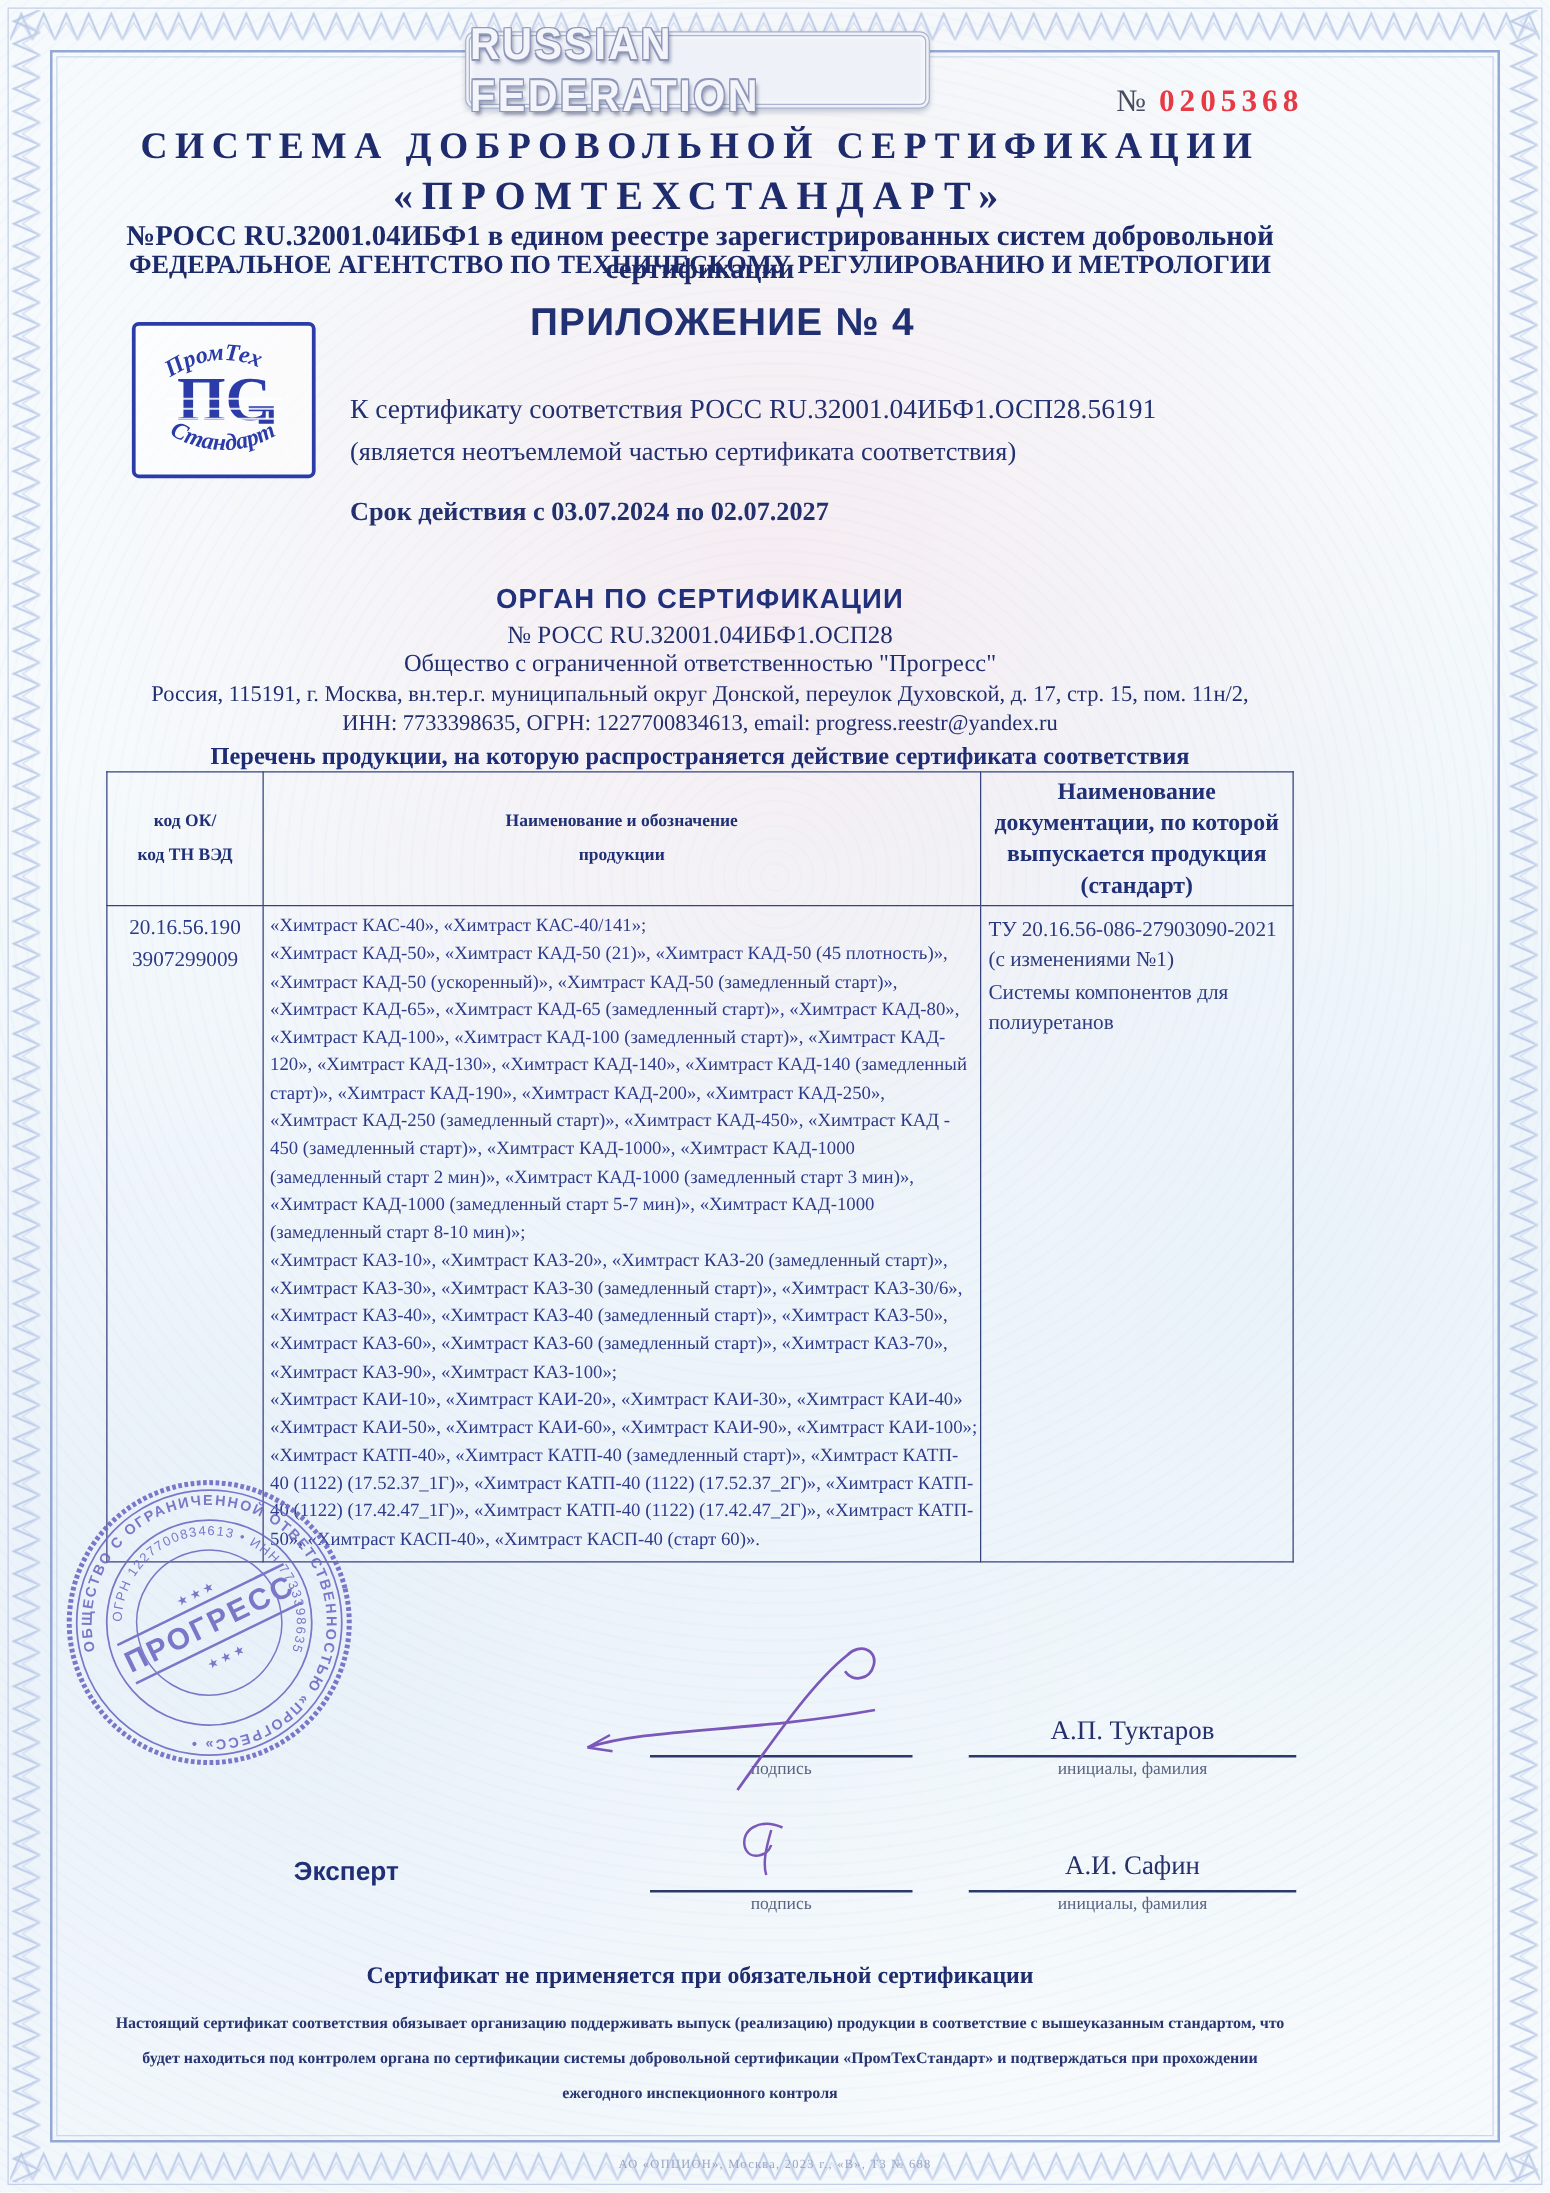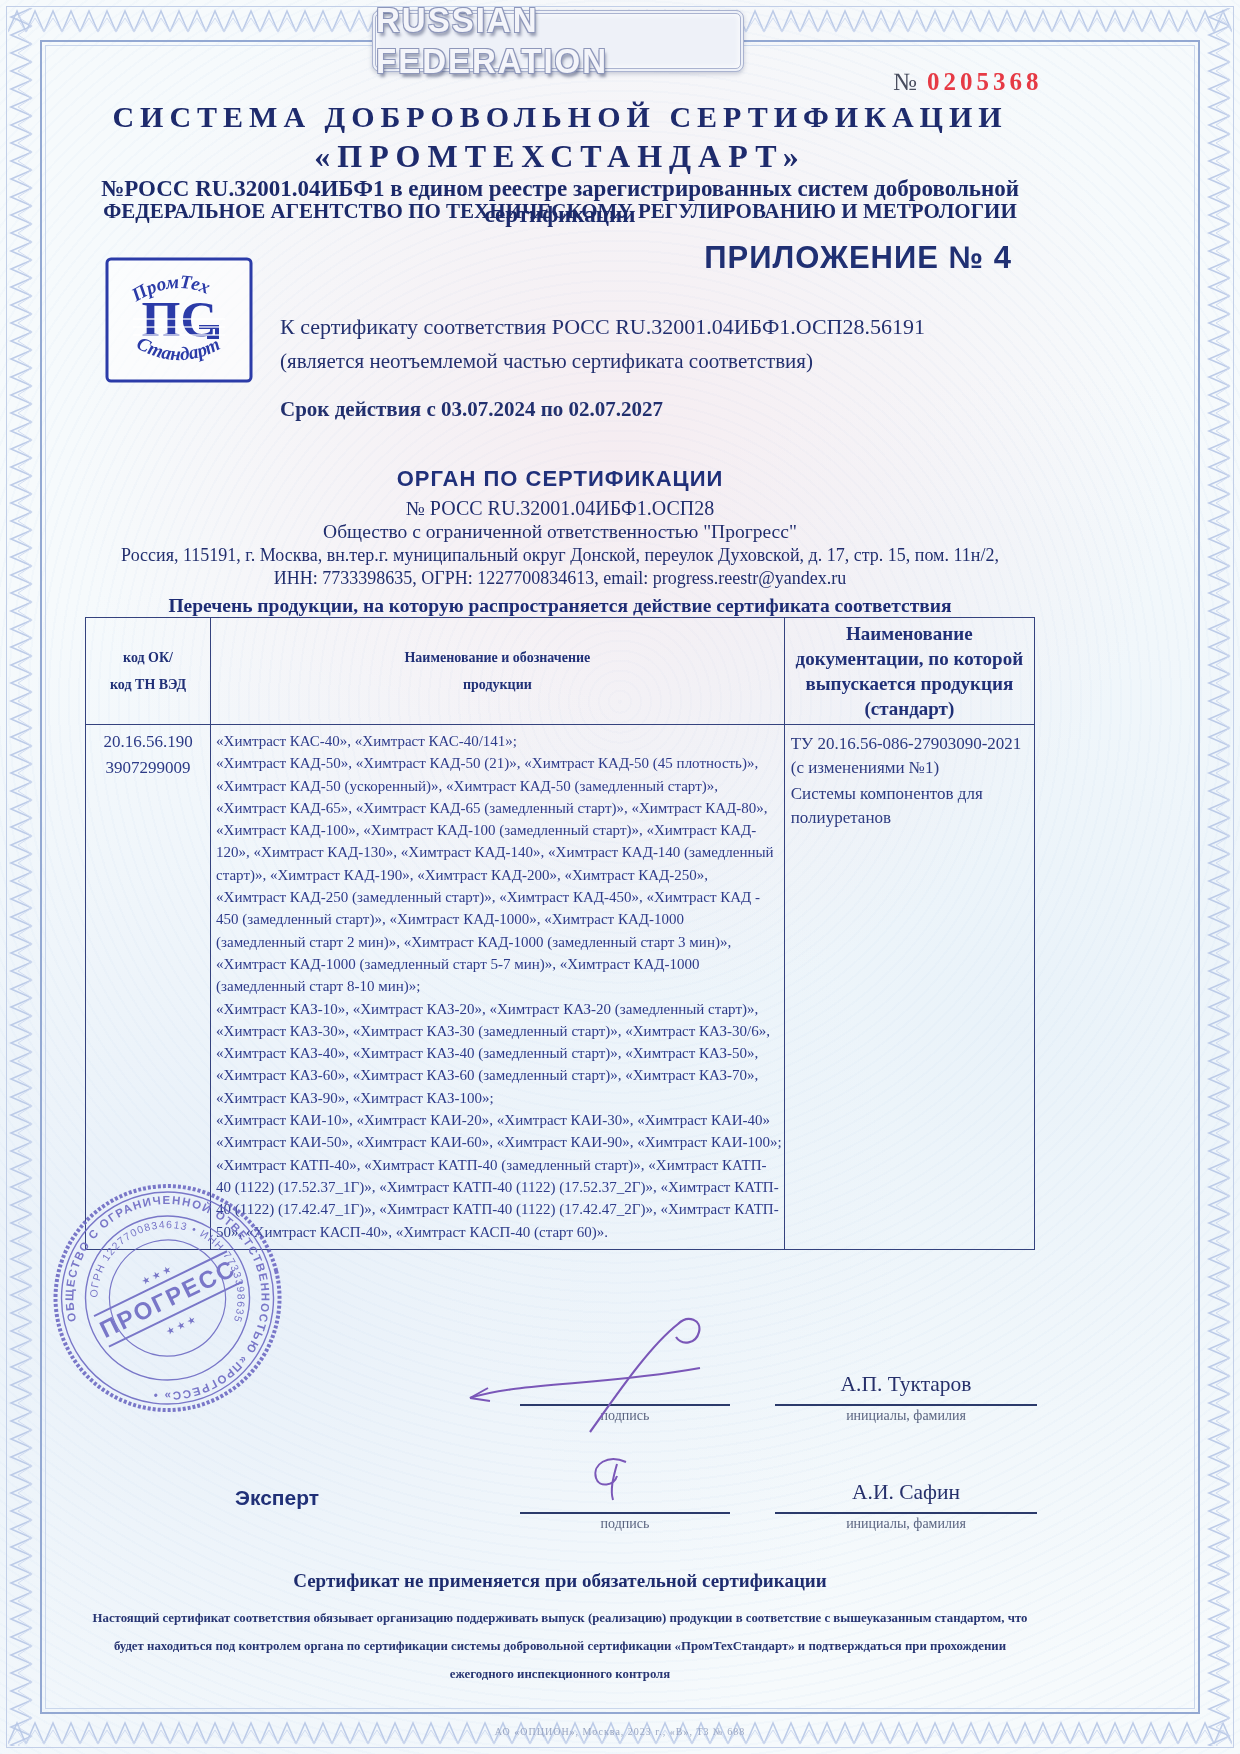--- a/index.html
+++ b/index.html
@@ -10,36 +10,36 @@
       radial-gradient(circle at 18% 72%, rgba(203,220,242,0.35), rgba(203,220,242,0) 42%),
       radial-gradient(circle at 82% 58%, rgba(203,224,242,0.30), rgba(203,224,242,0) 45%),
       repeating-radial-gradient(circle at 50% 40%, rgba(180,205,235,0.07) 0 2px, rgba(255,255,255,0) 2px 10px),
       #f6fafc;
   }
   .abs{position:absolute;}
   .frame0{position:absolute;inset:6px;border:1px solid #c2cfe8;pointer-events:none;}
   .frame1{position:absolute;inset:40px;border:2px solid #93a8d2;pointer-events:none;}
   .frame2{position:absolute;inset:45px;border:1px solid #c9d6ec;pointer-events:none;}
   .zz{position:absolute;opacity:.9;}
-  .banner{position:absolute;left:372px;top:10px;width:364px;height:54px;z-index:6;
+  .banner{position:absolute;left:372px;top:25px;width:364px;height:54px;z-index:6;
     background:#eef1f8;border:4px double #aab3d0;border-radius:8px;
     box-shadow:0 2px 4px rgba(60,70,110,0.25), inset 0 0 6px #ffffff;
     display:flex;align-items:center;justify-content:flex-start;}
   .banner-text{font-family:"Liberation Sans",sans-serif;font-weight:800;font-size:33px;
     letter-spacing:2px;color:#f4f5fa;transform:scaleY(1.08);
     text-shadow:-1px -1px 0 #8e97ba,1px -1px 0 #8e97ba,-1px 1px 0 #8e97ba,1px 1px 0 #8e97ba,2px 3px 3px rgba(40,50,90,0.45);}
   .serial{position:absolute;left:893px;top:68px;width:160px;font-size:25px;letter-spacing:2px;}
   .serial .mark{color:#474c5e;}
   .serial .num{color:#e63a45;font-weight:bold;letter-spacing:4px;}
   .content{position:absolute;left:85px;width:950px;text-align:center;color:#212e6e;}
   .t-system1{top:100px;font-size:30px;font-weight:bold;letter-spacing:6px;color:#1e2b6d;}
   .t-system2{top:138px;font-size:32px;font-weight:bold;letter-spacing:7px;color:#1e2b6d;}
   .t-registry{top:176px;font-size:23px;font-weight:bold;color:#1c2a6a;}
   .t-agency{top:199px;font-size:21px;font-weight:bold;color:#1c2a6a;}
-  .t-appendix{position:absolute;left:412px;top:240px;width:600px;text-align:right;
+  .t-appendix{position:absolute;left:424px;top:240px;width:600px;text-align:left;
     font-family:"Liberation Sans",sans-serif;font-weight:800;font-size:31px;letter-spacing:1px;color:#203073;}
   .t-cert{position:absolute;left:280px;top:314px;width:770px;text-align:left;font-size:22px;color:#23306f;}
   .t-note{position:absolute;left:280px;top:349px;width:770px;text-align:left;font-size:21px;color:#23306f;}
   .t-validity{position:absolute;left:280px;top:397px;width:600px;text-align:left;font-size:21px;font-weight:bold;color:#22306e;}
   .t-organ{top:466px;font-family:"Liberation Sans",sans-serif;font-weight:800;font-size:22px;letter-spacing:1px;color:#20307a;}
   .t-orgnum{top:497px;font-size:20px;}
   .t-orgname{top:521px;font-size:19.5px;}
   .t-orgaddr{top:545px;font-size:18px;}
   .t-orgreq{top:568px;font-size:18px;}
   .t-list{top:595px;font-size:19.5px;font-weight:bold;color:#1d2c74;}

